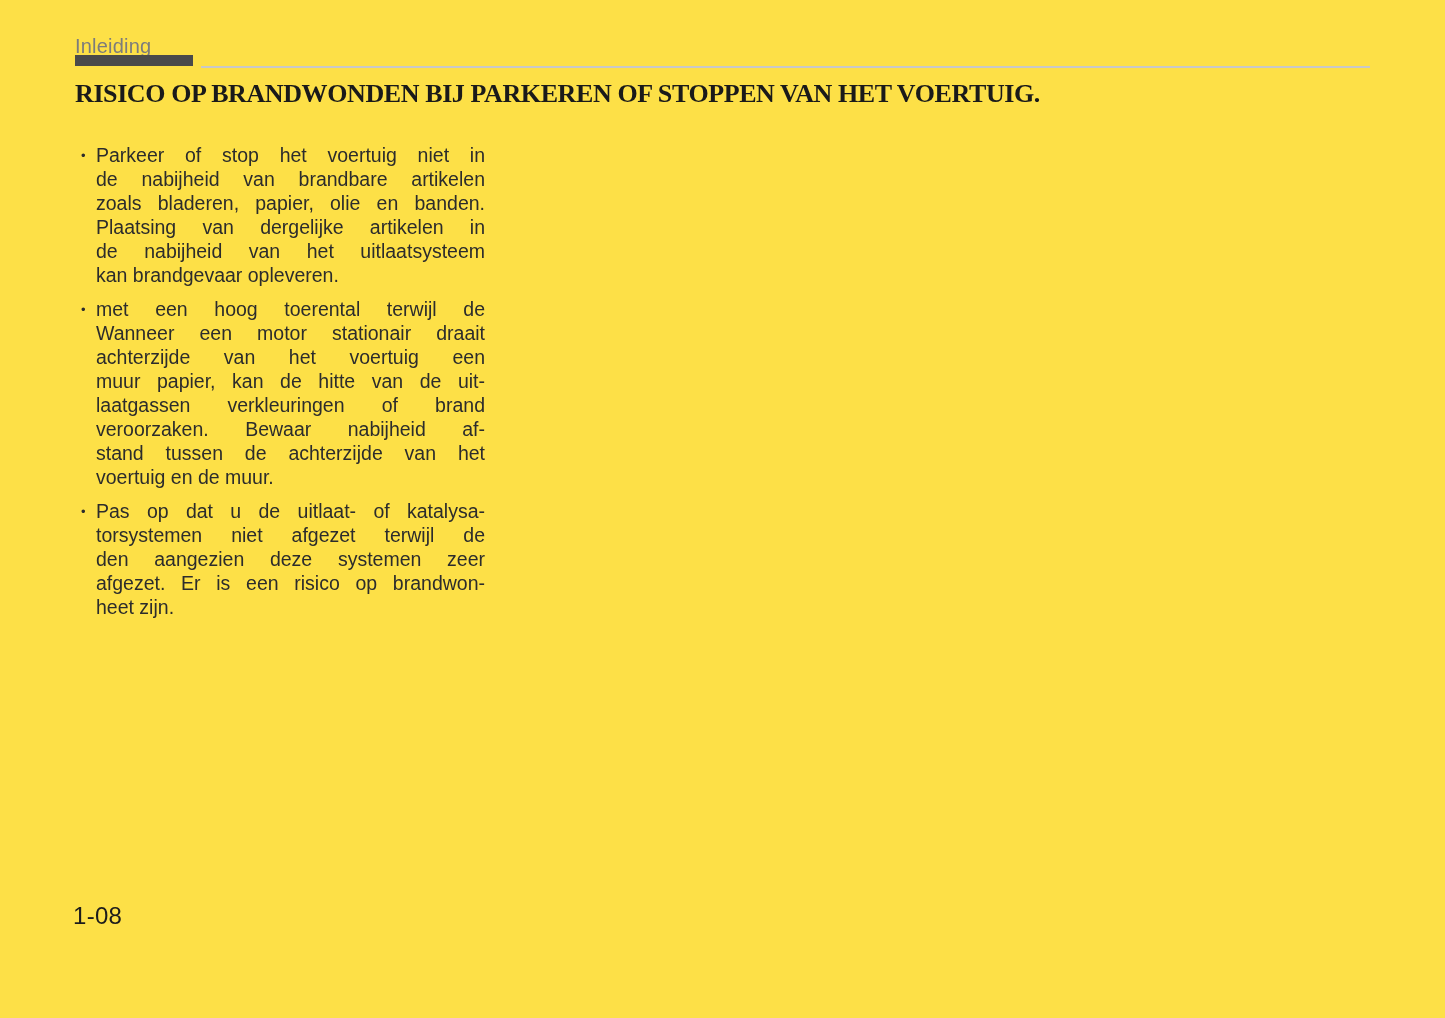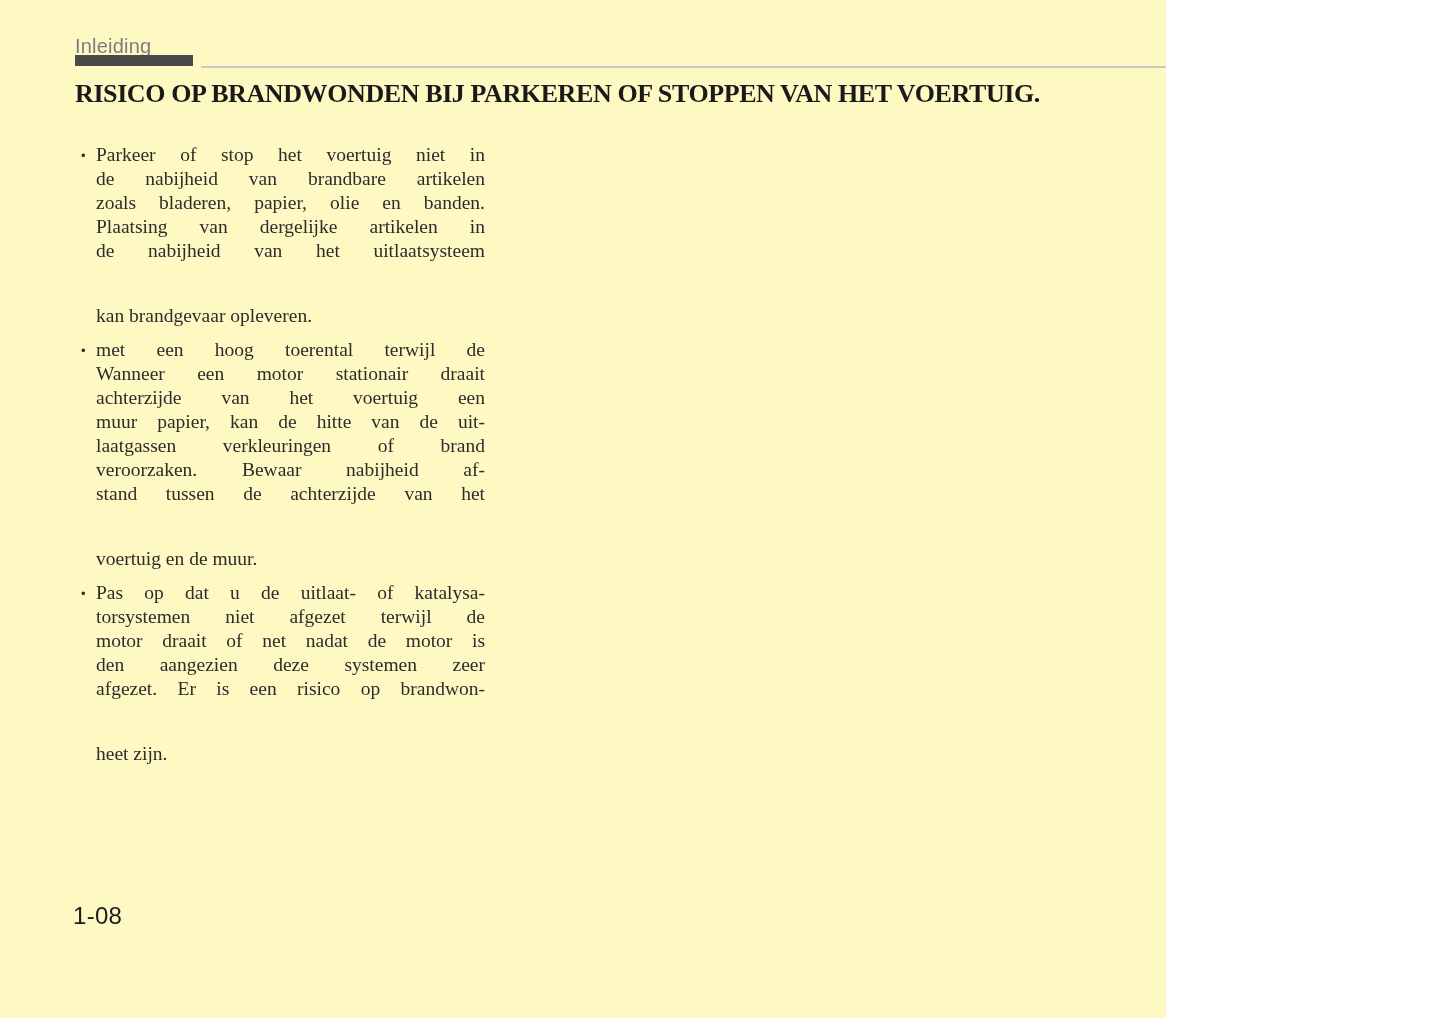--- a/index.html
+++ b/index.html
@@ -3,23 +3,23 @@
 <meta charset="utf-8">
 <style>
   html, body {
     margin: 0;
     padding: 0;
     background: #ffffff;
     font-family: "Liberation Sans", sans-serif;
   }
   .page {
     position: relative;
-    width: 1166px;
+    width: 1445px;
     height: 1018px;
-    background: #fef9c3;
+    background: #fde047;
     overflow: hidden;
   }
   
   .chapter-label {
     position: absolute;
     left: 75px;
     top: 35px;
     font-size: 20px;
     color: #7c7c7c;
     text-decoration: underline;
@@ -74,30 +74,28 @@
     flex: none;
     width: 15px;
     font-size: 13px;
     line-height: 24px;
     padding-top: 1px;
     color: #2c2c2c;
   }
   .lines {
     flex: 1 1 auto;
     min-width: 0;
-    font-family: Liberation Serif, serif;
   }
   .line {
     text-align: justify;
     text-align-last: justify;
   }
   .line.last {
     text-align: left;
     text-align-last: left;
-    margin-top: 41px;
   }
   
   .page-number {
     position: absolute;
     left: 73px;
     top: 902px;
     font-size: 24px;
     color: #1c1c1c;
     letter-spacing: 0.3px;
   }
@@ -138,21 +136,20 @@
           <div class="line">veroorzaken. Bewaar nabijheid af-</div>
           <div class="line">stand tussen de achterzijde van het</div>
           <div class="line last">voertuig en de muur.</div>
         </div>
       </div>
       <div class="bullet">
         <span class="marker">•</span>
         <div class="lines">
           <div class="line">Pas op dat u de uitlaat- of katalysa-</div>
           <div class="line">torsystemen niet afgezet terwijl de</div>
-          <div class="line">motor draait of net nadat de motor is</div>
           <div class="line">den aangezien deze systemen zeer</div>
           <div class="line">afgezet. Er is een risico op brandwon-</div>
           <div class="line last">heet zijn.</div>
         </div>
       </div>
     </div>
 
   <div class="page-number">1-08</div>
 
 </div>

